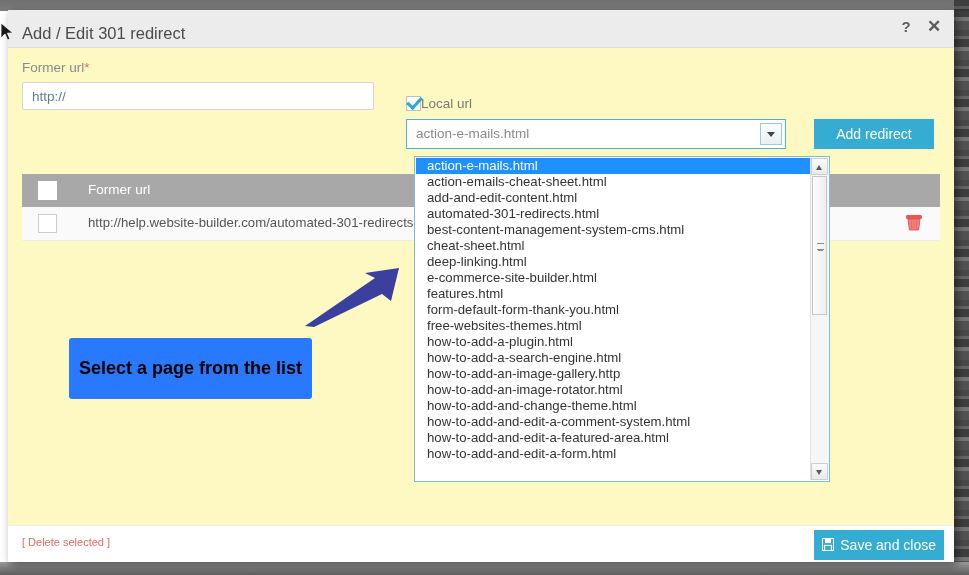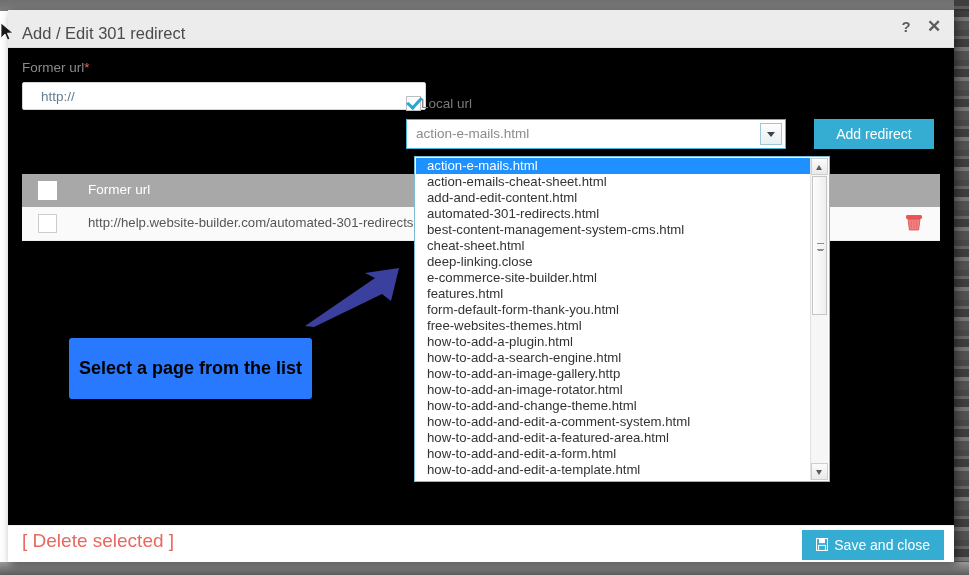--- a/index.html
+++ b/index.html
@@ -91,47 +91,47 @@
     line-height: 18px;
     display: inline-block;
     width: 16px;
     text-align: center;
   }
   .hdr-icon.close { font-size: 17px; }
 
   .modal-body {
     position: relative;
     height: 477px;
-    background: #000000;
+    background: #fef9c3;
   }
 
   
   .field-label {
     position: absolute;
     left: 14px;
     top: 12px;
     font-size: 13.5px;
     color: #8a8a8a;
     white-space: nowrap;
   }
   .req-star { color: #e06b64; }
 
   .former-input {
     position: absolute;
     left: 14px;
     top: 34px;
-    width: 404px;
+    width: 352px;
     height: 28px;
     border: 1px solid #d6d6d6;
     border-radius: 2px;
     background: #fff;
     font-family: "Liberation Sans", sans-serif;
     font-size: 13.5px;
     color: #5f7d95;
-    padding: 0 18px;
+    padding: 0 9px;
     box-sizing: border-box;
     outline: none;
   }
   .former-input::placeholder { color: #8fa6b8; }
 
   
   .local-row {
     position: absolute;
     left: 398px;
     top: 48px;
@@ -374,32 +374,32 @@
   
   .modal-footer {
     position: relative;
     height: 38px;
     border-top: 1px solid #eeeeee;
     background: #ffffff;
   }
   .delete-selected {
     position: absolute;
     left: 14px;
-    top: 4px;
-    font-size: 19px;
+    top: 10px;
+    font-size: 11px;
     color: #e8685f;
     cursor: pointer;
     white-space: nowrap;
   }
   .btn-save {
     position: absolute;
     right: 10px;
     top: 4px;
     height: 30px;
-    padding: 0 14px;
+    padding: 0 8px;
     background: #35acd1;
     border: none;
     color: #fff;
     font-family: "Liberation Sans", sans-serif;
     font-size: 14px;
     cursor: pointer;
     display: flex;
     align-items: center;
     gap: 6px;
   }
@@ -486,34 +486,33 @@
 
       <div class="dropdown">
         <div class="dd-scrollport">
           <div id="dd-items">
               <div class="dd-item selected">action-e-mails.html</div>
               <div class="dd-item">action-emails-cheat-sheet.html</div>
               <div class="dd-item">add-and-edit-content.html</div>
               <div class="dd-item">automated-301-redirects.html</div>
               <div class="dd-item">best-content-management-system-cms.html</div>
               <div class="dd-item">cheat-sheet.html</div>
-              <div class="dd-item">deep-linking.close</div>
+              <div class="dd-item">deep-linking.html</div>
               <div class="dd-item">e-commerce-site-builder.html</div>
               <div class="dd-item">features.html</div>
               <div class="dd-item">form-default-form-thank-you.html</div>
               <div class="dd-item">free-websites-themes.html</div>
               <div class="dd-item">how-to-add-a-plugin.html</div>
               <div class="dd-item">how-to-add-a-search-engine.html</div>
               <div class="dd-item">how-to-add-an-image-gallery.http</div>
               <div class="dd-item">how-to-add-an-image-rotator.html</div>
               <div class="dd-item">how-to-add-and-change-theme.html</div>
               <div class="dd-item">how-to-add-and-edit-a-comment-system.html</div>
               <div class="dd-item">how-to-add-and-edit-a-featured-area.html</div>
               <div class="dd-item">how-to-add-and-edit-a-form.html</div>
-              <div class="dd-item">how-to-add-and-edit-a-template.html</div>
             </div>
         </div>
         <div class="dd-scrollbar">
           <span class="dd-sb-btn up"></span>
           <span class="dd-sb-thumb"></span>
           <span class="dd-sb-btn down"></span>
         </div>
       </div>
 
     </div>

